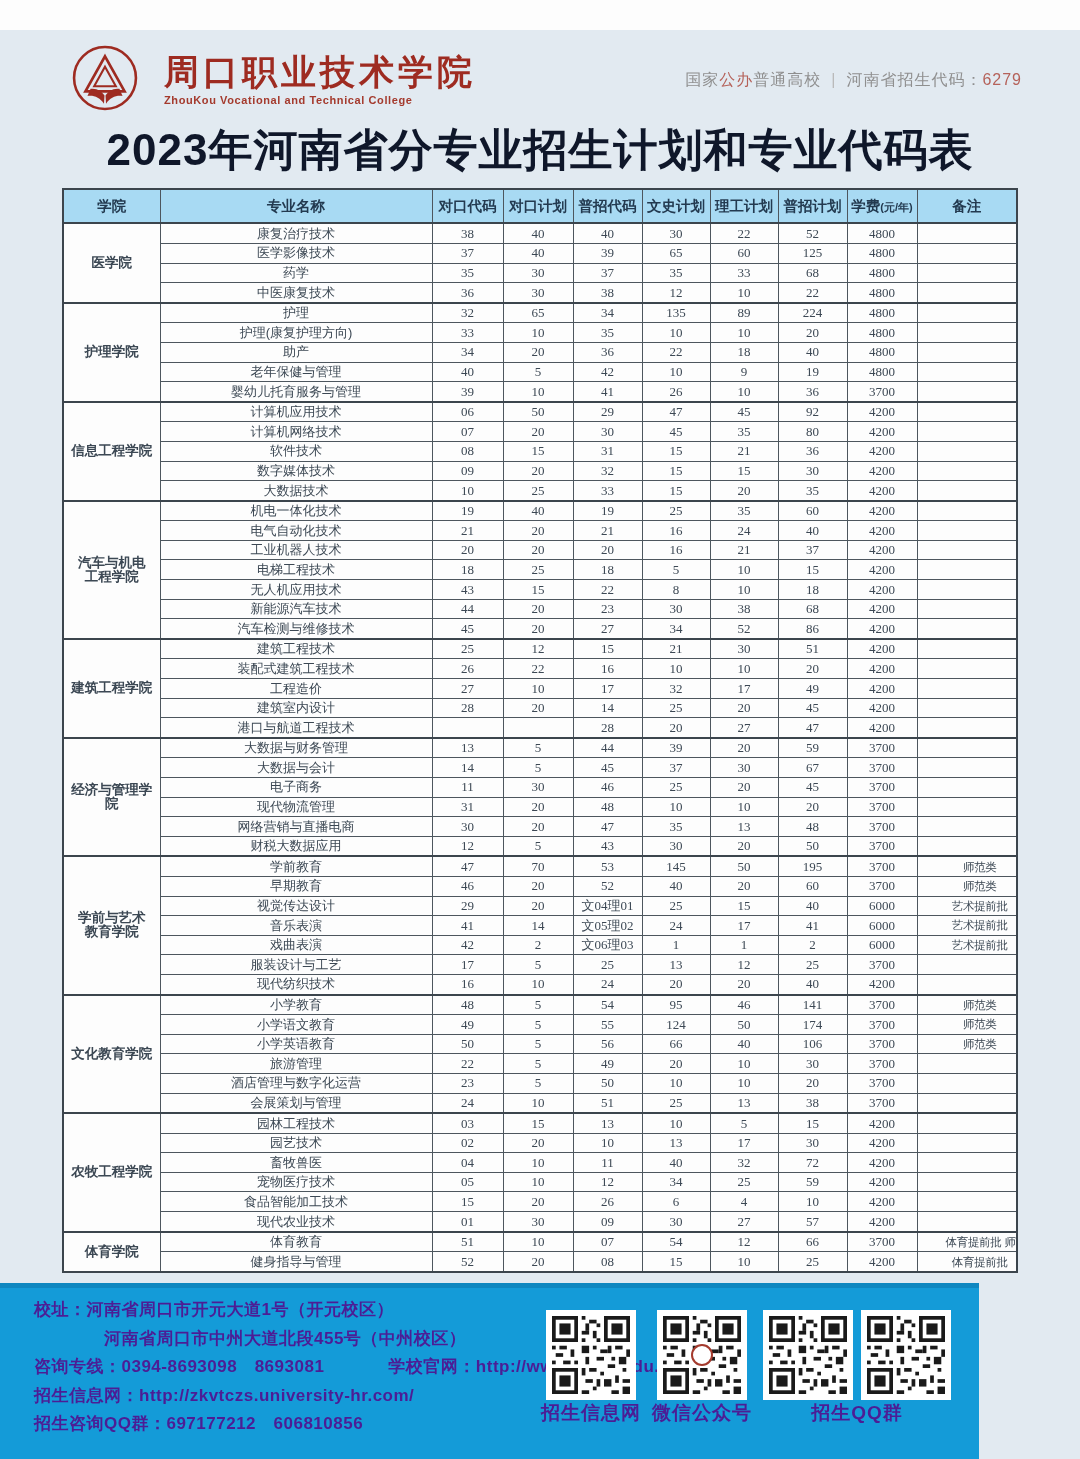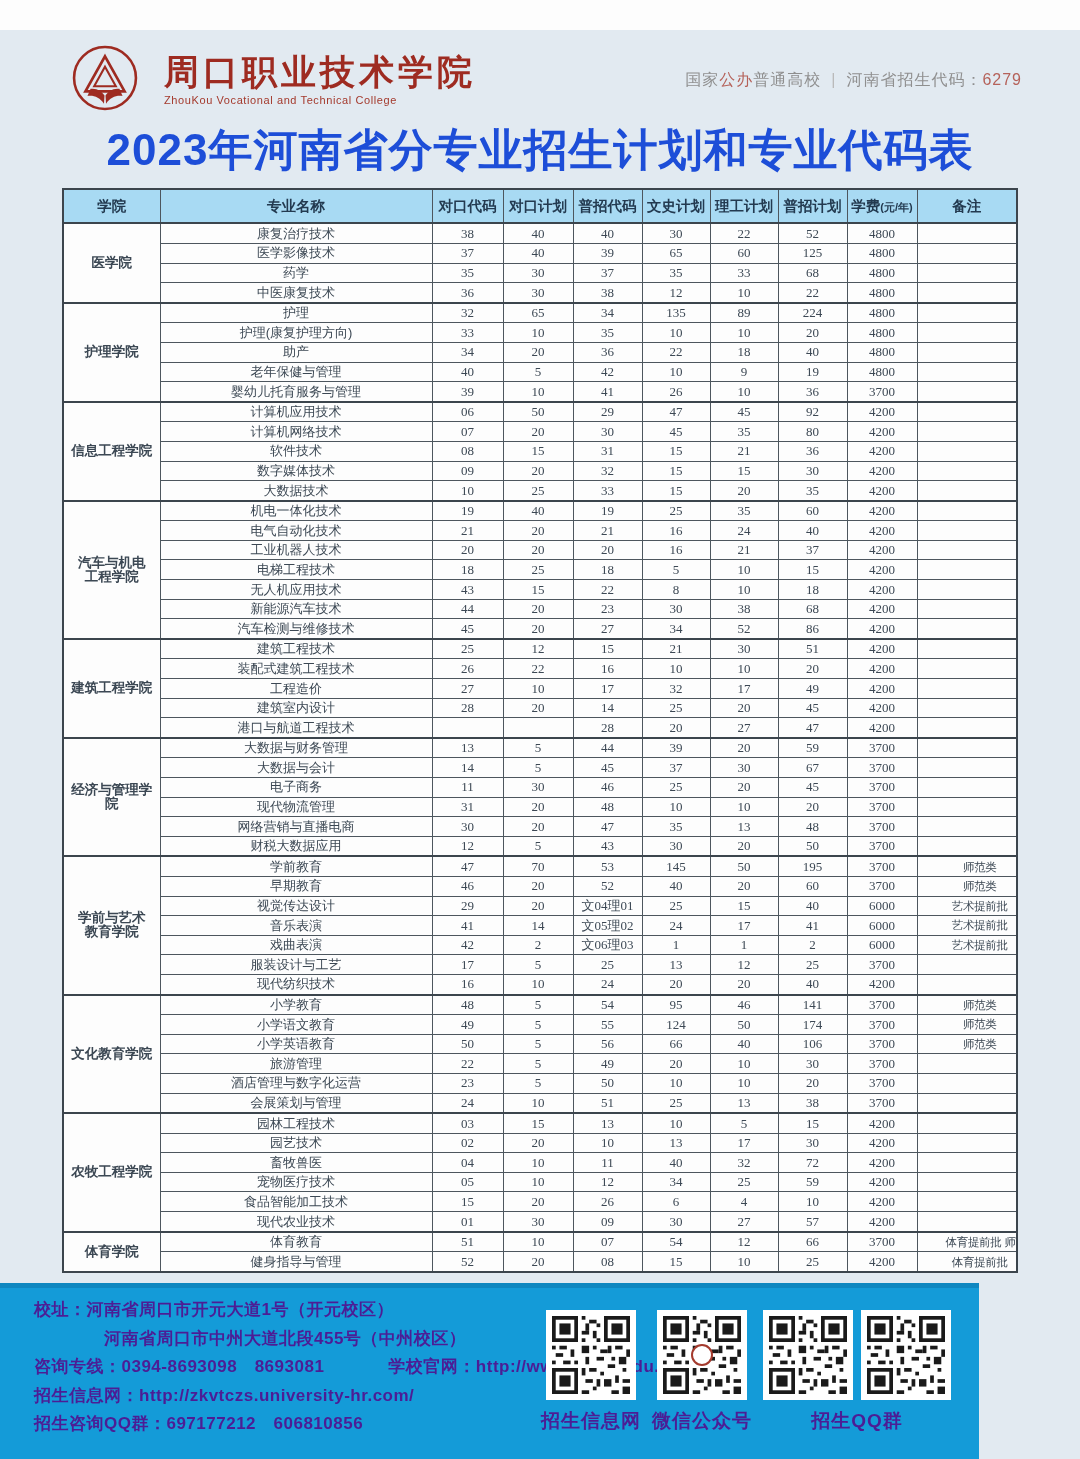--- a/index.html
+++ b/index.html
@@ -4,27 +4,27 @@
 <style>
   html,body{margin:0;padding:0;}
   body{width:1080px;font-family:"Liberation Sans","DejaVu Sans",sans-serif;}
   .page{position:relative;width:1080px;height:1459px;background:#e2eaf1;overflow:hidden;}
   .top-white{height:30px;background:#fdfdfd;}
 
   
   .header-row{display:flex;justify-content:space-between;align-items:center;padding:10px 58px 0 72px;height:80px;}
   .logo-block{display:flex;align-items:center;gap:26px;}
   .logo-text-cn{font-size:35px;font-weight:900;color:#9e2b21;letter-spacing:4px;font-family:"Liberation Serif","DejaVu Serif",serif;line-height:1;}
-  .logo-text-en{font-size:11px;font-weight:400;color:#a43a2d;letter-spacing:.6px;margin-top:4px;}
+  .logo-text-en{font-size:11px;font-weight:700;color:#a43a2d;letter-spacing:.6px;margin-top:4px;}
   .badge{font-size:16px;color:#8f8f8f;letter-spacing:1px;white-space:nowrap;}
   .badge .red{color:#b5625a;}
   .badge .divider{margin:0 10px;color:#b9b9b9;}
 
   
-  .main-title{text-align:center;font-size:44px;font-weight:900;color:#1d4ed8;letter-spacing:1px;margin-top:6px;line-height:1.1;}
+  .main-title{text-align:center;font-size:44px;font-weight:900;color:#0f172a;letter-spacing:1px;margin-top:6px;line-height:1.1;}
 
   
   .table-wrap{width:954px;margin:14px auto 0 62px;}
   table{border-collapse:collapse;width:954px;table-layout:fixed;background:#4d7c0f;}
   th,td{border:1px solid #4d565e;color:#3c4854;text-align:center;overflow:hidden;}
   table{border:2px solid #3c454d;}
   th{background:#a8daf3;color:#233a50;font-size:14.5px;font-weight:700;height:30px;padding:1px 0;}
   th .sub{font-size:11px;font-weight:700;}
   td{height:18.6px;font-size:13px;line-height:1.05;padding:0 2px;background:#fdfdfd;
      font-family:"Liberation Serif","DejaVu Serif",serif;}
@@ -38,21 +38,21 @@
   .footer-text{position:absolute;left:34px;top:8px;font-size:17px;font-weight:600;line-height:28.5px;letter-spacing:.5px;white-space:nowrap;}
   .f-indent{padding-left:70px;}
   .f-gap{display:inline-block;width:64px;}
   .qr-area{position:absolute;right:28px;top:22px;display:flex;align-items:flex-start;gap:11px;}
   .qr-col{display:flex;flex-direction:column;align-items:center;}
   .qr-pair{display:flex;flex-direction:column;align-items:center;}
   .qr-pair .pair-row{display:flex;gap:8px;}
   .qr{width:78px;height:78px;background:#fff;padding:6px;position:relative;}
   .qr svg{display:block;width:78px;height:78px;}
   .qr.wechat::after{content:"";position:absolute;left:34px;top:34px;width:22px;height:22px;background:#fff;border:2px solid #a43a2d;border-radius:50%;box-sizing:border-box;}
-  .qr-label{margin-top:8px;font-size:19px;font-weight:700;letter-spacing:1px;}
+  .qr-label{margin-top:0;font-size:19px;font-weight:700;letter-spacing:1px;}
   .hidden-defs{position:absolute;width:0;height:0;}
 </style>
 </head>
 <body>
 
 <div class="page">
   <div class="top-white"></div>
 
   <div class="header-row">
     <div class="logo-block">

